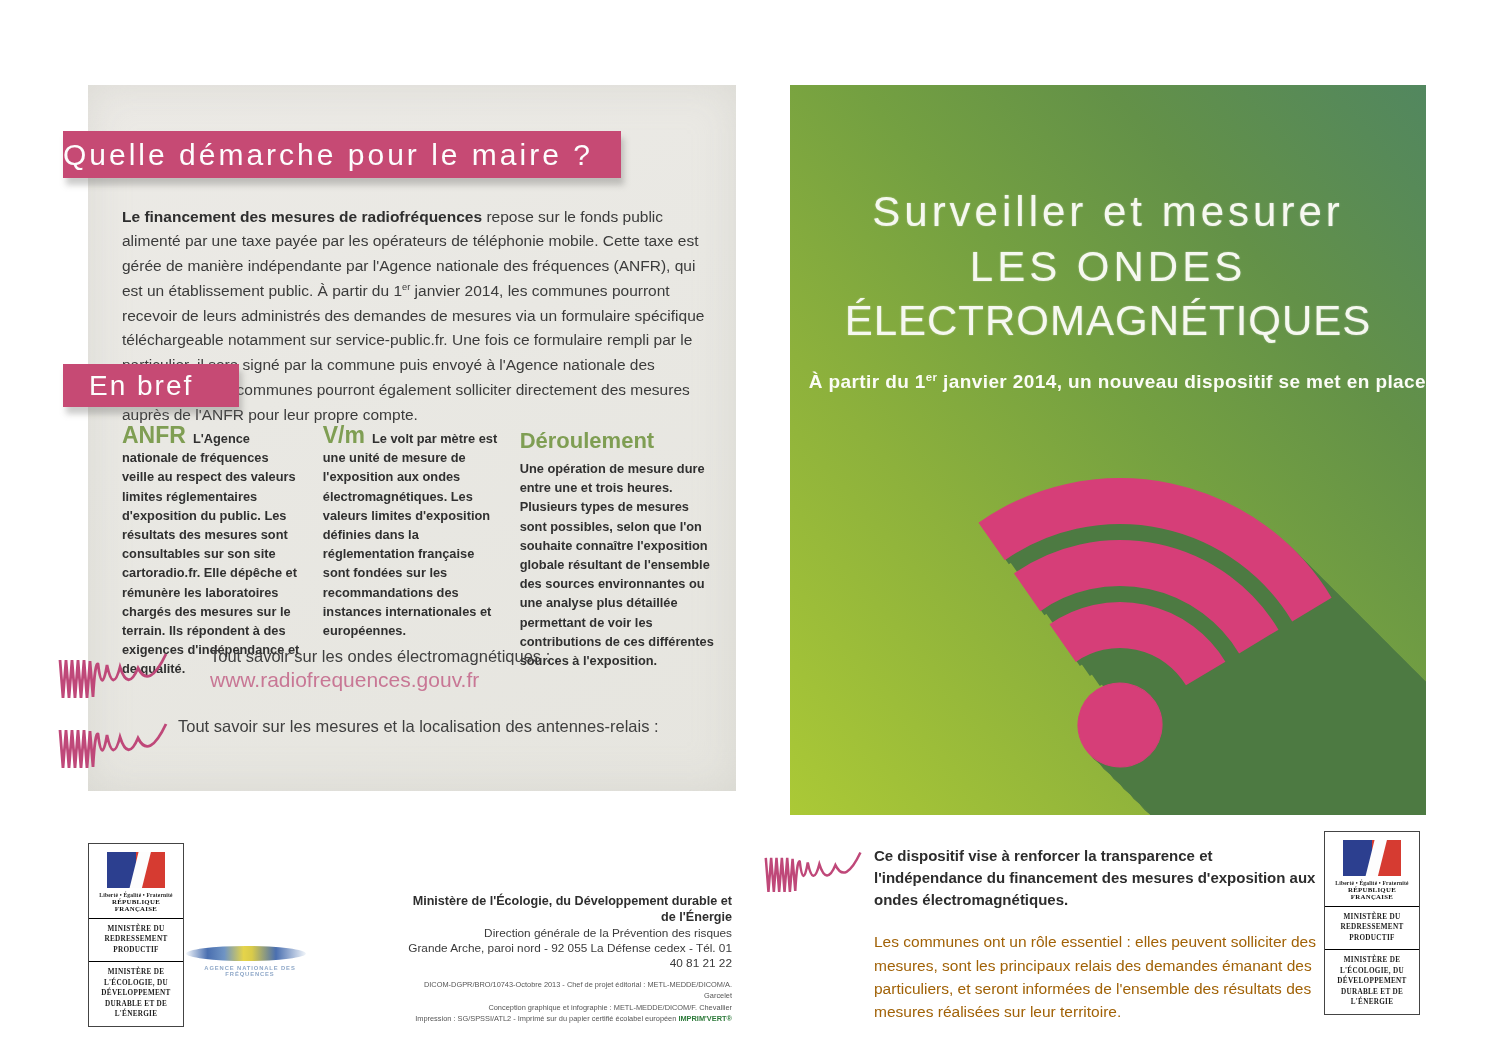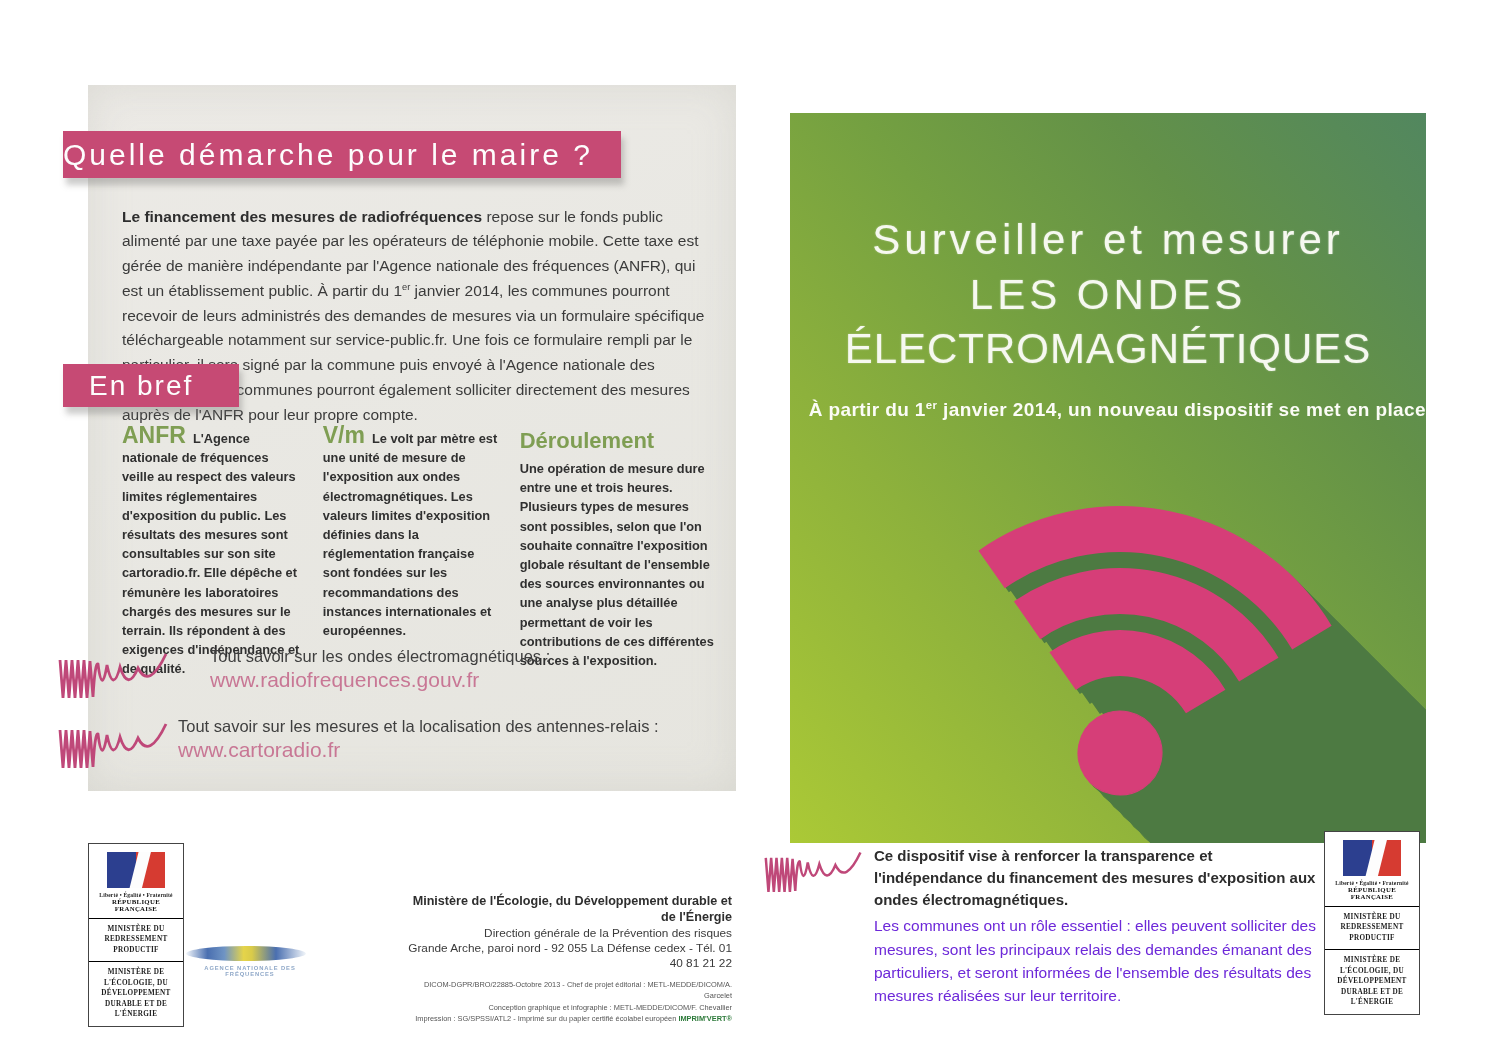--- a/index.html
+++ b/index.html
@@ -25,21 +25,21 @@
   .block-head{display:block;font-size:22px;margin-bottom:2px;}
   .linkrow{position:absolute;display:flex;align-items:flex-start;}
   .linkrow1{left:58px;top:646px;gap:32px;} .linkrow2{left:58px;top:716px;}
   .wave-ico{flex:0 0 auto;margin-top:4px;}
   .linktext{margin-left:8px;}
   .linklabel{font-size:16.5px;color:#3f3f3f;line-height:1.25;}
   .linkurl{font-size:21px;color:#c87795;line-height:1.25;}
 
   
   .poster{position:absolute;left:790px;top:85px;width:636px;height:730px;overflow:hidden;
-          background:linear-gradient(to top right,#abc936 0%,#8db13c 32%,#74a041 55%,#639148 75%,#578a58 92%,#52875f 100%);margin-top:28px;}
+          background:linear-gradient(to top right,#abc936 0%,#8db13c 32%,#74a041 55%,#639148 75%,#578a58 92%,#52875f 100%);}
   .poster svg.wifiart{position:absolute;left:0;top:0;}
   .poster-title{position:absolute;left:0;top:100px;width:100%;text-align:center;color:#f6f8f0;
                 font-size:42px;line-height:1.3;letter-spacing:4px;
                 text-shadow:0 0 2px rgba(255,255,255,.4);}
   .poster-title .tight{letter-spacing:1px;}
   .poster-sub{position:absolute;left:0;top:286px;width:100%;text-align:right;color:#fbfcf6;
               font-size:19px;font-weight:bold;letter-spacing:.4px;}
 
   
   .gov-block{position:absolute;width:94px;background:#fff;border:1px solid #444;
@@ -61,21 +61,21 @@
   .colophon{position:absolute;left:398px;top:893px;width:334px;text-align:right;}
   .colo-l1{font-size:12.6px;font-weight:bold;color:#2e2e2e;line-height:1.3;}
   .colo-l{font-size:11.8px;color:#3a3a3a;line-height:1.3;}
   .smallprint{margin-top:7px;font-size:7.4px;color:#555;line-height:1.55;}
   .imprim{color:#2d7a3a;font-weight:bold;}
 
   
   .disp-row{position:absolute;left:764px;top:845px;width:560px;display:flex;align-items:flex-start;}
   .disp-text{margin-left:10px;width:452px;}
   .disp-bold{font-size:15px;font-weight:bold;color:#2d2d2d;line-height:1.45;}
-  .disp-body{font-size:15.5px;color:#6d28d9;line-height:1.5;margin-top:4px;}
+  .disp-body{font-size:15.5px;color:#a16207;line-height:1.5;margin-top:20px;}
 </style>
 </head>
 <body>
 
 <div class="canvas">
 
   <div class="paper"></div>
 
   <div class="banner banner1">
     <span>Quelle démarche pour le maire ?</span>
@@ -103,21 +103,20 @@
       <div class="linkurl">www.radiofrequences.gouv.fr</div>
     </div>
   </div>
   <div class="linkrow linkrow2">
     <svg class="wave-ico" width="112" height="56" viewBox="0 0 112 56">
       <path d="M2,10 L5,48 L8,10 L11,48 L14,10 L17,48 L20,10 L23,48 L26,10 L29,48 L32,11 L35,47
                Q37,12 40,14 Q44,46 49,15 Q55,44 62,17 Q70,42 80,18 Q91,40 108,4" fill="none" stroke="#bf4879" stroke-width="2.8"></path>
     </svg>
     <div class="linktext">
       <div class="linklabel">Tout savoir sur les mesures et la localisation des antennes-relais :</div>
-      <div class="linkurl">www.cartoradio.fr</div>
     </div>
   </div>
 
   <div class="poster">
     <svg class="wifiart" width="636" height="730" viewBox="0 0 636 730">
       <defs>
         <linearGradient id="shg" gradientUnits="userSpaceOnUse" x1="330" y1="600" x2="650" y2="760">
           <stop offset="0" stop-color="#4d7a42"></stop>
           <stop offset="0.65" stop-color="#4b7d5c"></stop>
           <stop offset="1" stop-color="#49806d"></stop>
@@ -204,21 +203,21 @@
   <div class="anfr">
     <div class="anfr-lens"></div>
     <div class="anfr-name">AGENCE NATIONALE DES FRÉQUENCES</div>
   </div>
 
   <div class="colophon">
     <div class="colo-l1">Ministère de l'Écologie, du Développement durable et de l'Énergie</div>
     <div class="colo-l">Direction générale de la Prévention des risques</div>
     <div class="colo-l">Grande Arche, paroi nord - 92 055 La Défense cedex - Tél. 01 40 81 21 22</div>
     <div class="smallprint">
-      <div>DICOM-DGPR/BRO/22885-Octobre 2013 - Chef de projet éditorial : METL-MEDDE/DICOM/A. Garcelet</div>
+      <div>DICOM-DGPR/BRO/10743-Octobre 2013 - Chef de projet éditorial : METL-MEDDE/DICOM/A. Garcelet</div>
       <div>Conception graphique et infographie : METL-MEDDE/DICOM/F. Chevallier</div>
       <div><span>Impression : SG/SPSSI/ATL2 - Imprimé sur du papier certifié écolabel européen </span><span class="imprim">IMPRIM'VERT®</span></div>
     </div>
   </div>
 
   <div class="gov-block gov-right">
     <div class="gov-sec">
       <div class="flag">
           <div class="b"></div>
           <div class="r"></div>

